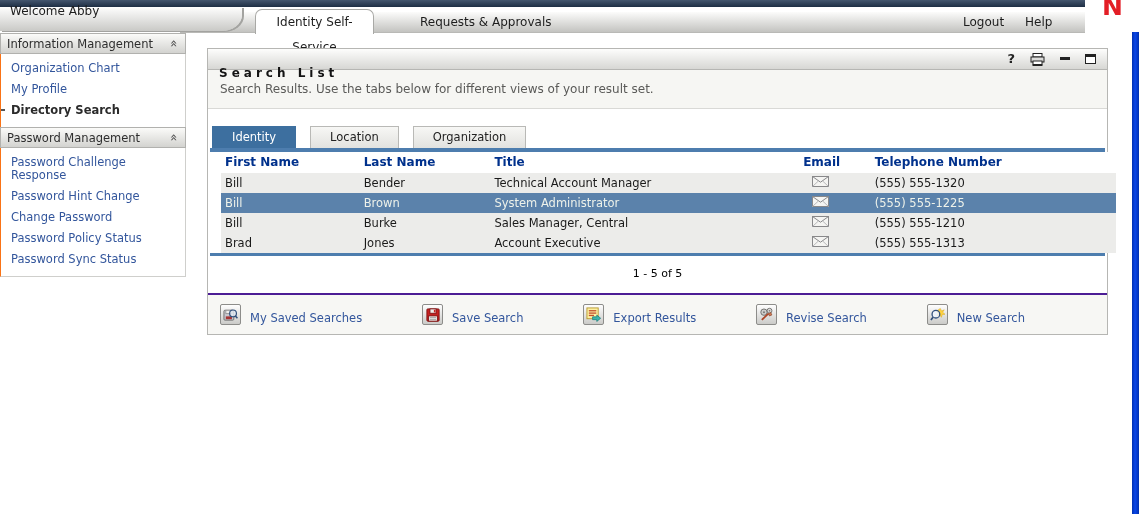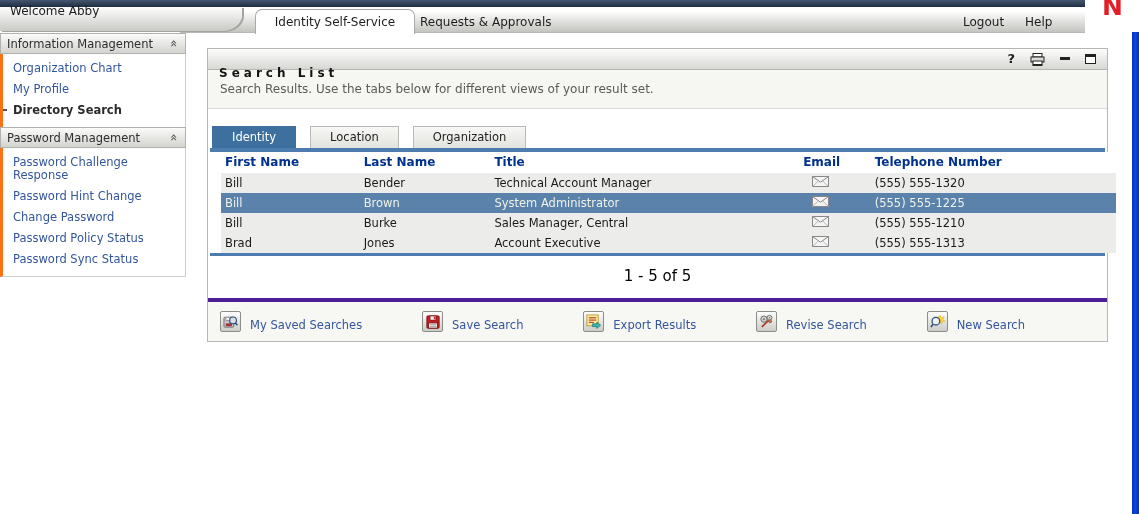--- a/index.html
+++ b/index.html
@@ -10,41 +10,41 @@
   
   .top-strip { position:absolute; left:0; top:0; width:1085px; height:7px;
     background:linear-gradient(#44566e,#1e2e44); }
   .tab-bar { position:absolute; left:180px; top:12px; width:905px; height:21px;
     background:linear-gradient(#fcfcfb,#c3c3c0); border-bottom:1px solid #b9b9b6; }
   .welcome-band { position:absolute; left:0; top:7px; width:242px; height:24px;
     background:linear-gradient(#fefefe,#c9c9c6);
     border-bottom-right-radius:20px 16px; box-shadow:2px 1px 0 #a3a3a0; }
   .welcome-text { position:absolute; left:10px; top:4px; font-size:12px; font-weight:normal; color:#1d1d1d; }
   .main-tab { position:absolute; font-size:12px; color:#1d1d1d; cursor:pointer; }
-  .main-tab.active { left:255px; top:9px; width:160px; height:25px; line-height:25px;
+  .main-tab.active { left:255px; top:9px; width:119px; height:25px; line-height:25px;
     text-align:center; background:#fff; border:1px solid #a9a9a6; border-bottom:none;
     border-radius:7px 7px 0 0; }
   .main-tab.inactive { left:420px; top:12px; height:21px; line-height:21px; }
   .hdr-link { position:absolute; top:12px; height:21px; line-height:21px;
     font-size:12px; color:#1d1d1d; cursor:pointer; }
   .hdr-link.logout { left:963px; } .hdr-link.help { left:1025px; }
   .logo-box { position:absolute; left:1085px; top:0; width:54px; height:32px;
     background:#fff; text-align:center; }
   .logo-n { font-size:25px; font-weight:bold; color:#e31e26; line-height:26px;
     display:inline-block; margin-top:-7px; letter-spacing:-1px; }
   .right-edge { position:absolute; left:1132px; top:32px; width:7px; height:482px;
     background:linear-gradient(90deg,#0030b0,#0a46e8 45%,#0030b0); }
 
   
   .sidebar { position:absolute; left:0; top:33px; width:186px; font-size:11.5px; }
   .side-header { height:21px; background:linear-gradient(#fbfbf9,#d3d3d0);
     border:1px solid #b1b1ae; display:flex; align-items:center; justify-content:space-between;
     padding:0 6px; color:#2e2e2e; cursor:pointer; }
   .side-chevron { transform:rotate(90deg); font-size:13px; color:#4a4a4a; line-height:1; }
-  .side-items { border-left:3px solid #f97316; border-right:1px solid #cfcfcc; padding:4px 0 6px; background:#fff; }
+  .side-items { border-left:1px solid #f97316; border-right:1px solid #cfcfcc; padding:4px 0 6px; background:#fff; }
   .side-items.last { border-bottom:1px solid #cfcfcc; }
   .side-item { position:relative; padding:4px 10px; color:#33569c; cursor:pointer; line-height:13px; }
   .side-item.current { color:#2b2b2b; font-weight:bold; }
   .side-item.current::before { content:""; position:absolute; left:0; top:9px; width:4px; height:2px; background:#555; }
 
   
   .portlet { position:absolute; left:207px; top:48px; width:901px;
     border:1px solid #b6b6b3; background:#fff; }
   .portlet-titlebar { height:21px; background:linear-gradient(#fdfdfc,#d7d7d4);
     border-bottom:1px solid #b6b6b3; display:flex; align-items:center; padding:0 11px; }
@@ -74,22 +74,22 @@
   table.results td { font-size:11.5px; color:#1a1a1a; padding:3px 4px; height:14px; }
   tr.row-odd  { background:#ececea; }
   tr.row-even { background:#ffffff; }
   tr.selected { background:#5b82ab; }
   tr.selected td { color:#eef2ea; }
   .col-first { width:15.5%; } .col-last { width:14.6%; } .col-title { width:34.5%; }
   .col-email { width:8%; } .col-phone { width:27.4%; }
   .env-wrap { display:inline-block; margin-left:9px; cursor:pointer; line-height:0; }
 
   .bottom-bar { height:3px; background:#4d7dae; margin:0 2px; }
-  .pagination { text-align:center; font-size:15px; color:#000; padding:11px 0 13px;
-    border-bottom:4px solid #4c1d95; }
+  .pagination { text-align:center; font-size:11px; color:#000; padding:11px 0 13px;
+    border-bottom:2px solid #4c1d95; }
 
   .actionbar { background:#f7f7f4; display:flex; align-items:center;
     justify-content:space-between; padding:9px 82px 9px 12px; }
   .action { display:flex; align-items:flex-end; gap:9px; cursor:pointer; }
   .ibox { width:21px; height:21px; border:1px solid #8d8d8a; border-radius:2px;
     background:linear-gradient(#fefefe,#cbcbc8); display:flex; align-items:center;
     justify-content:center; }
   .action-label { font-size:11.5px; color:#33569c; }
 </style>
 </head>

